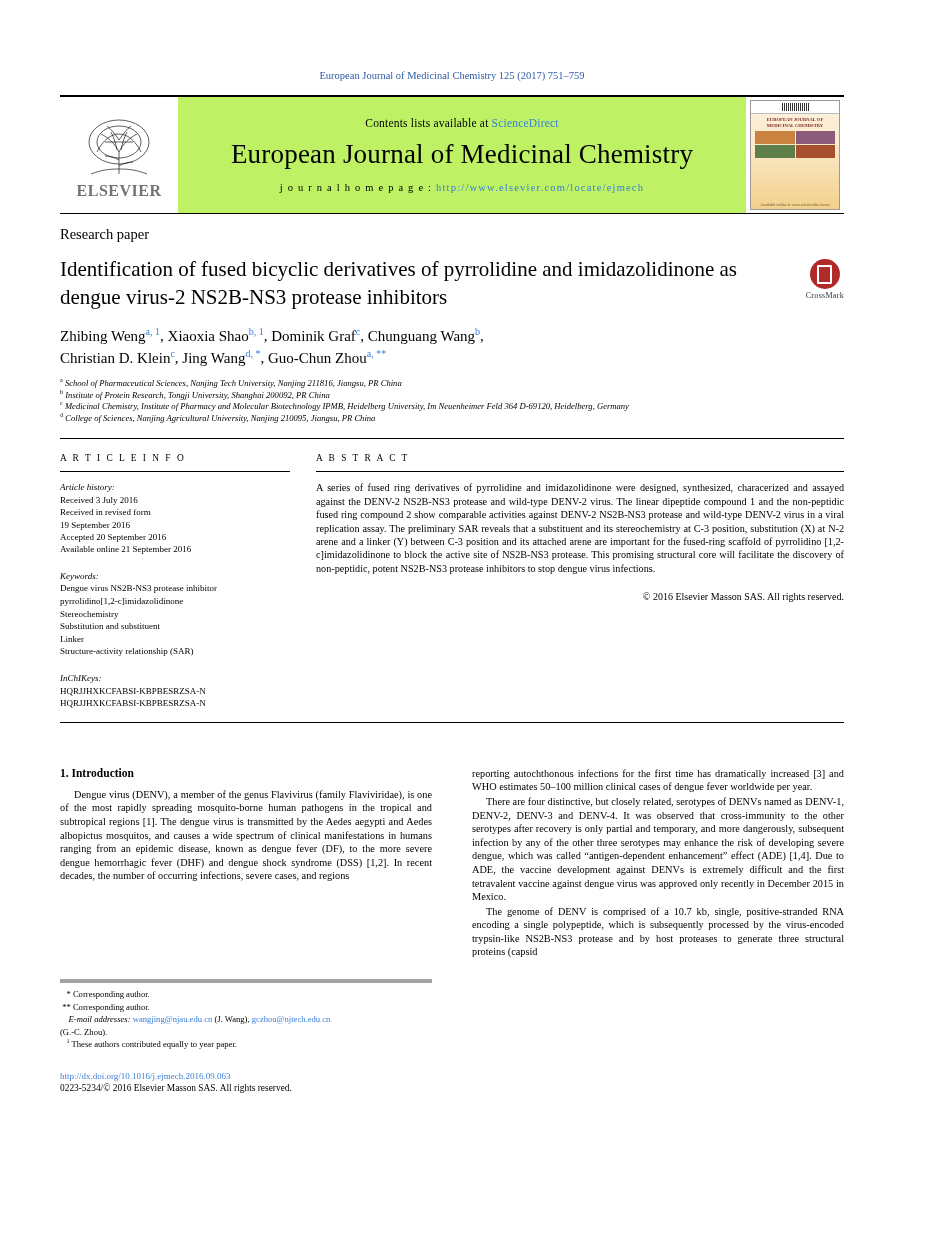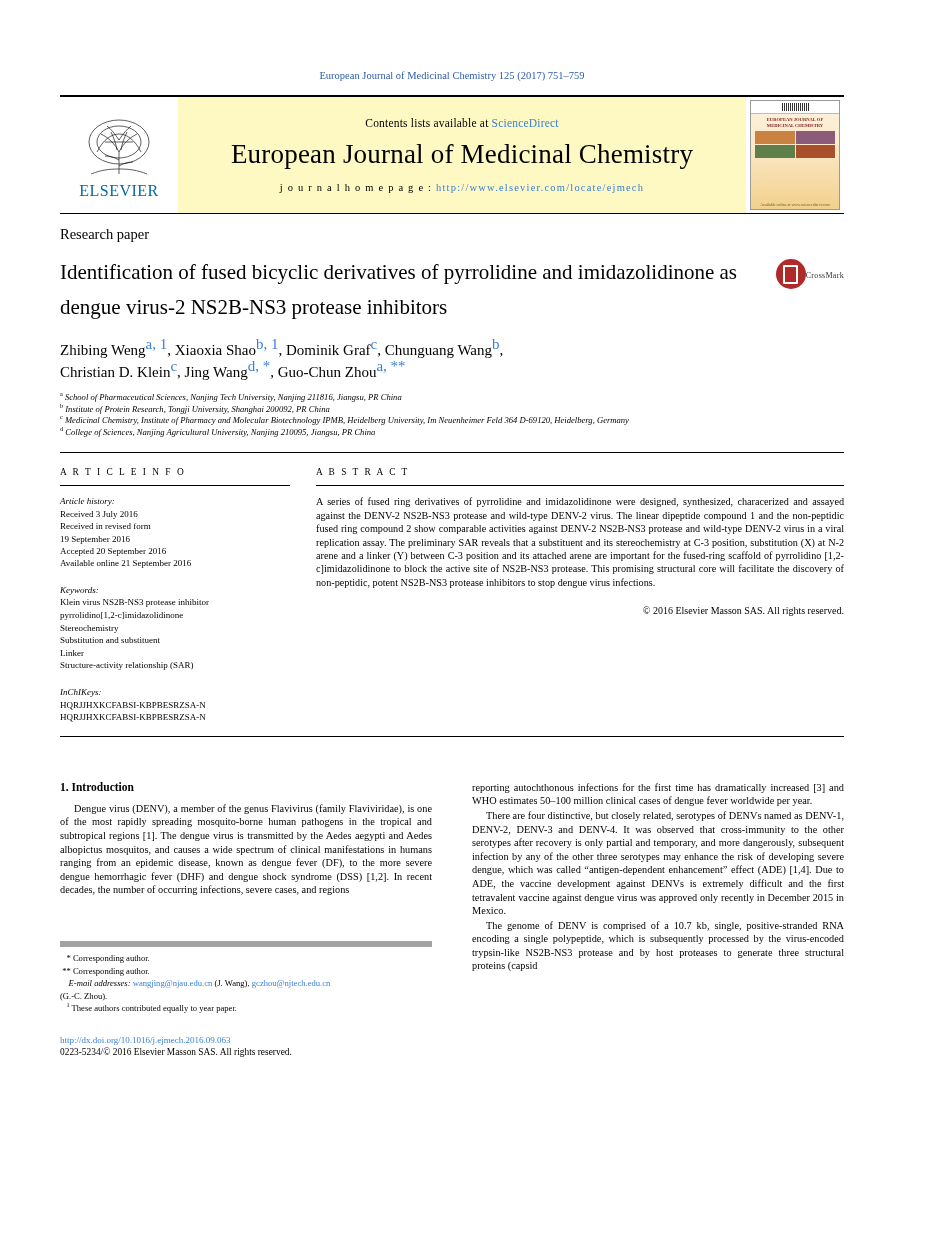--- a/index.html
+++ b/index.html
@@ -35,30 +35,30 @@
   .elsevier-logo{
     width:118px;
     display:flex;
     flex-direction:column;
     align-items:center;
     justify-content:center;
     padding:4px 0 2px 0;
   }
   .tree-svg{display:block;}
   .elsevier-word{
-    color:#0369a1;
+    color:#737373;
     font-family:"Liberation Serif", serif;
     font-size:16px;
-    font-weight:normal;
+    font-weight:bold;
     letter-spacing:.5px;
     margin-top:-2px;
   }
   .masthead-center{
     flex:1;
-    background:#fef9c3;
+    background:#bef264;
     display:flex;
     flex-direction:column;
     align-items:center;
     justify-content:center;
     padding:6px 0;
   }
   .contents-line{
     font-size:11.5px;
     letter-spacing:.2px;
   }
@@ -113,43 +113,43 @@
   .sec-type{
     font-size:14.5px;
     margin:12px 0 0 0;
   }
   .title-row{
     display:flex;align-items:flex-start;justify-content:space-between;
     margin-top:12px;
   }
   .art-title{
     font-size:21px;
-    line-height:35px;
+    line-height:28px;
     font-weight:normal;
     margin:0;
     max-width:700px;
   }
   .crossmark{
-    display:flex;flex-direction:row;align-items:center;margin-top:4px;
+    display:flex;flex-direction:column;align-items:center;margin-top:4px;
   }
   .crossmark-badge{
     width:30px;height:30px;border-radius:50%;
     background:#b02a2a;position:relative;
     display:flex;align-items:center;justify-content:center;
   }
   .crossmark-badge::after{
     content:"";width:11px;height:15px;border:2px solid #fff;border-radius:1px;
   }
   .crossmark-label{font-size:8px;letter-spacing:.3px;margin-top:2px;color:#333;}
   .authors{
     font-size:15px;
     line-height:22px;
     margin-top:14px;
   }
-  .authors sup{font-size:15px;color:#3a7fd5;}
+  .authors sup{font-size:10px;color:#3a7fd5;}
   .affils{
     font-size:8.6px;
     line-height:11.6px;
     font-style:italic;
     margin-top:9px;
   }
   .affils div{margin-bottom:0px;}
   .affils sup{font-style:normal;}
   .rule-thick{border-top:1.6px solid #000;margin:14px 0 0 0;}
   
@@ -188,22 +188,22 @@
   .sec-h{font-size:11.5px;font-weight:bold;margin:0 0 9px 0;}
   .para{
     font-size:10.3px;line-height:13.6px;text-align:justify;
     text-indent:14px;margin:0 0 0 0;
   }
   .para + .para{margin-top:1px;}
   .lnk{color:#3a7fd5;}
   .ital{font-style:italic;}
   
   .foot{
-    margin-top:44px;
-    border-top:6px solid #a3a3a3;
+    margin-top:96px;
+    border-top:4px solid #a3a3a3;
     padding-top:6px;
     font-size:8.6px;line-height:11.6px;
   }
   .foot .ital{font-style:italic;}
   .foot-line{margin-bottom:1px;}
   .doi{
     margin-top:20px;
     font-size:9px;color:#3a7fd5;
   }
   .issn{font-size:9.4px;margin-top:2px;color:#000;}
@@ -319,21 +319,21 @@
         <div class="hist">
           <div class="ital">Article history:</div>
           <div>Received 3 July 2016</div>
           <div>Received in revised form</div>
           <div>19 September 2016</div>
           <div>Accepted 20 September 2016</div>
           <div>Available online 21 September 2016</div>
         </div>
         <div class="kw-block">
           <div class="ital">Keywords:</div>
-          <div>Klein virus NS2B-NS3 protease inhibitor</div>
+          <div>Dengue virus NS2B-NS3 protease inhibitor</div>
           <div>pyrrolidino[1,2-c]imidazolidinone</div>
           <div>Stereochemistry</div>
           <div>Substitution and substituent</div>
           <div>Linker</div>
           <div>Structure-activity relationship (SAR)</div>
         </div>
         <div class="inchi">
           <div class="ital">InChIKeys:</div>
           <div>HQRJJHXKCFABSI-KBPBESRZSA-N</div>
           <div>HQRJJHXKCFABSI-KBPBESRZSA-N</div>

